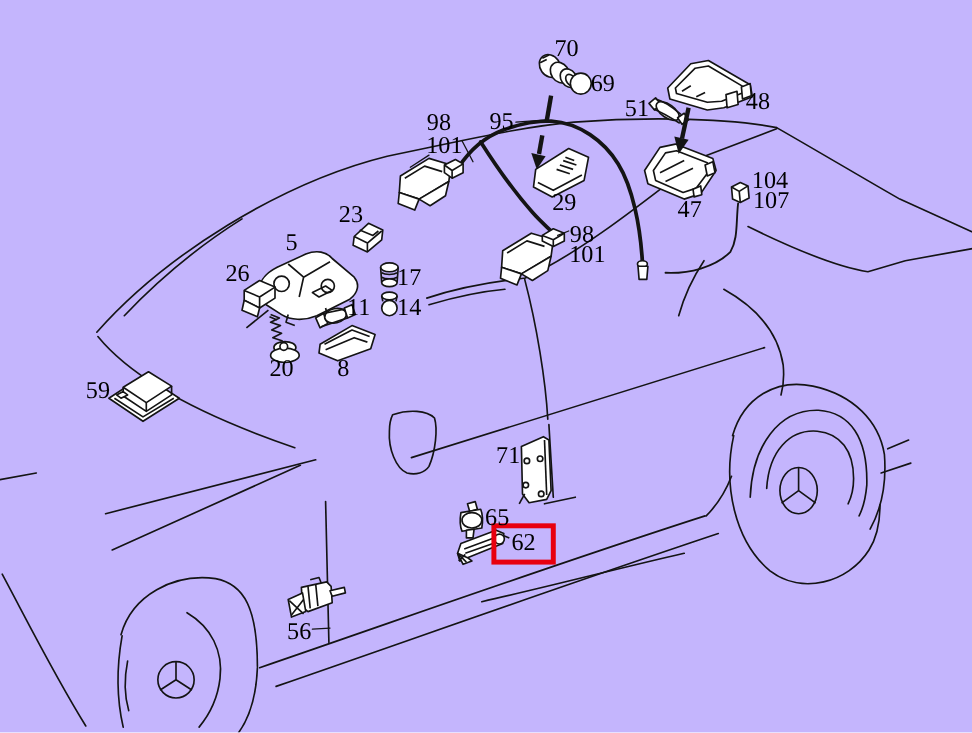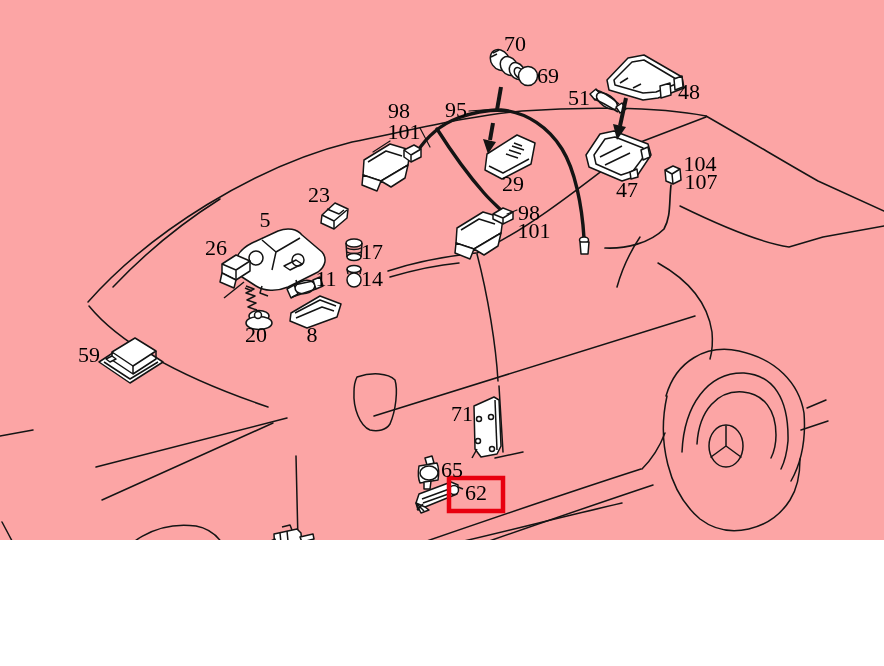--- a/index.html
+++ b/index.html
@@ -1,16 +1,16 @@
 <!DOCTYPE html>
 <html><head>
 <meta charset="utf-8">
 <style>
   html,body{margin:0;padding:0;background:#ffffff;}
-  #stage{position:relative;width:884px;height:540px;background:#fca5a5;overflow:hidden;}
+  #stage{position:relative;width:884px;height:666px;background:#c4b5fd;overflow:hidden;}
   svg{display:block;}
   .art{stroke:#141414;fill:none;stroke-width:1.5;stroke-linecap:round;stroke-linejoin:round;}
   .thin{stroke-width:1.2;}
   .harness{stroke:#141414;fill:none;stroke-width:3.4;stroke-linecap:round;stroke-linejoin:round;}
   .wire{stroke:#141414;fill:none;stroke-width:1.7;stroke-linecap:round;}
   .fillpart{fill:#ffffff;stroke:#141414;stroke-width:1.5;stroke-linejoin:round;}
   .arrow{stroke:#141414;stroke-width:4;stroke-linecap:butt;}
   .arrowhead{fill:#141414;stroke:none;}
   #labels-layer text{font-family:"Liberation Serif","DejaVu Serif",serif;font-size:22px;fill:#000;text-anchor:middle;}
 </style>

